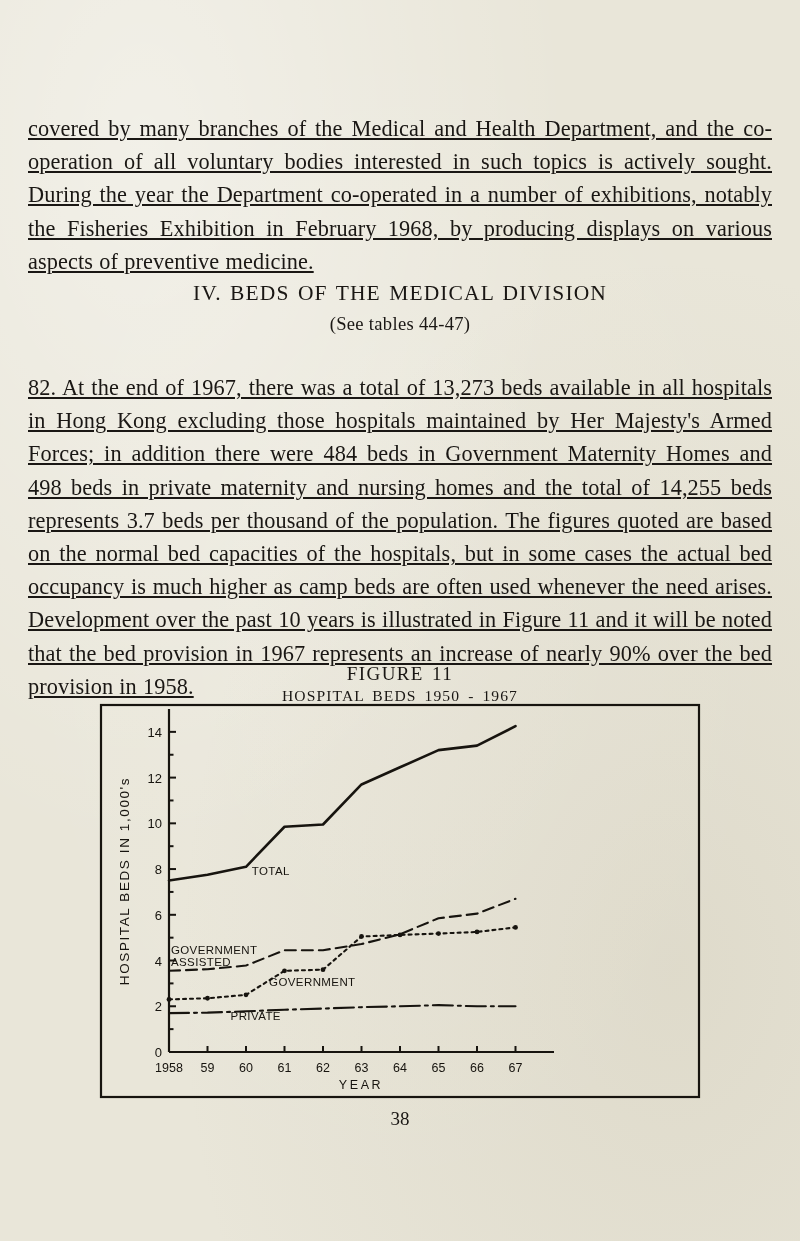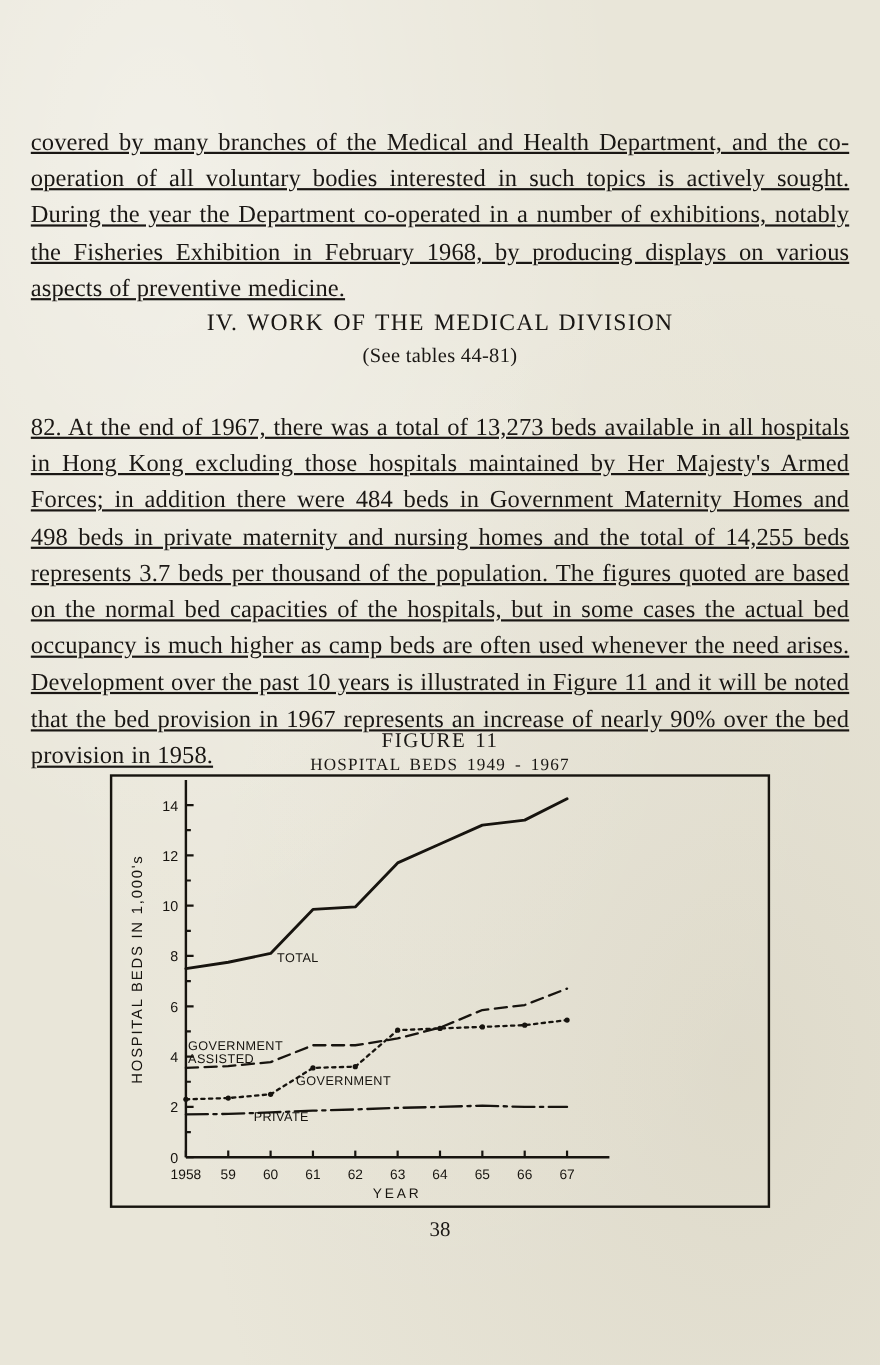--- a/index.html
+++ b/index.html
@@ -125,33 +125,33 @@
 
 <div class="paper-grain"></div>
 
 <div class="page">
 
   <div class="text-col" id="intro-paragraph" style="top:112px;">
     <p class="body-para">covered by many branches of the Medical and Health Department, and the co-operation of all voluntary bodies interested in such topics is actively sought. During the year the Department co-operated in a number of exhibitions, notably the Fisheries Exhibition in February 1968, by producing displays on various aspects of preventive medicine.</p>
   </div>
 
   <div class="section-head" id="section-heading" style="top:281px;">
-    <span class="heading-text">IV.  WORK OF THE MEDICAL DIVISION</span>
+    <span class="heading-text">IV.  BEDS OF THE MEDICAL DIVISION</span>
   </div>
   <div class="section-head" id="section-subheading" style="top:313px;">
-    <span class="subheading-text">(See tables 44-81)</span>
+    <span class="subheading-text">(See tables 44-47)</span>
   </div>
 
   <div class="text-col" id="beds-paragraph" style="top:371px;">
     <p class="body-para">82.   At the end of 1967, there was a total of 13,273 beds available in all hospitals in Hong Kong excluding those hospitals maintained by Her Majesty's Armed Forces; in addition there were 484 beds in Government Maternity Homes and 498 beds in private maternity and nursing homes and the total of 14,255 beds represents 3.7 beds per thousand of the population. The figures quoted are based on the normal bed capacities of the hospitals, but in some cases the actual bed occupancy is much higher as camp beds are often used whenever the need arises. Development over the past 10 years is illustrated in Figure 11 and it will be noted that the bed provision in 1967 represents an increase of nearly 90% over the bed provision in 1958.</p>
   </div>
 
   <div id="figure-caption">
     <span class="fig-num">FIGURE 11</span>
-    <span class="fig-title">HOSPITAL BEDS 1949 - 1967</span>
+    <span class="fig-title">HOSPITAL BEDS 1950 - 1967</span>
   </div>
 
   <div id="figure-11">
     <svg id="chart-svg" width="602" height="396" viewBox="0 0 602 396">
 
       <rect id="chart-frame" x="2" y="2" width="598" height="392" fill="none" stroke="#17140f" stroke-width="2.2"></rect>
 
       <g id="axes-group">
         <line id="y-axis" x1="70" y1="6" x2="70" y2="349" stroke="#17140f" stroke-width="2.2"></line>
         <line id="x-axis" x1="70" y1="349" x2="455" y2="349" stroke="#17140f" stroke-width="2.2"></line>

